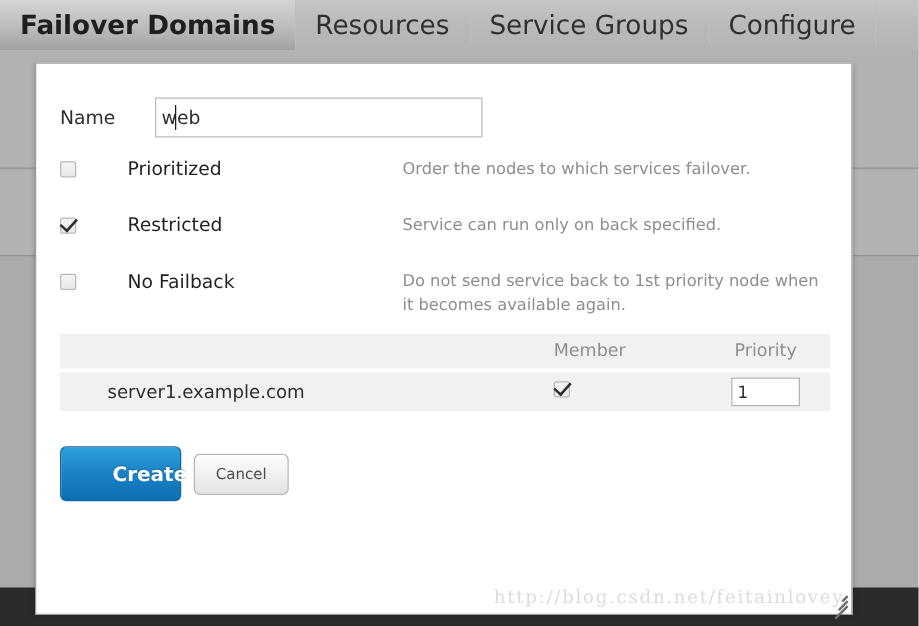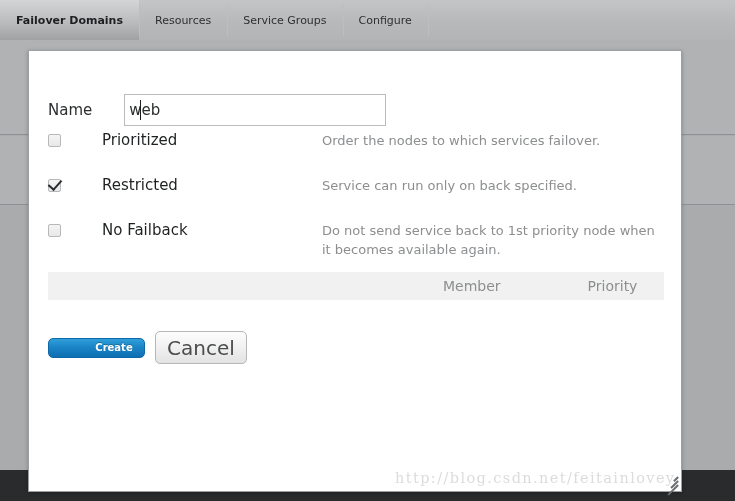--- a/index.html
+++ b/index.html
@@ -55,21 +55,21 @@
     width: 735px; height: 40px;
     background: linear-gradient(to bottom, #c3c5c7 0%, #b7b9bb 52%, #b2b4b6 100%);
     display: flex;
     align-items: stretch;
   }
   .tab {
     position: relative;
     display: flex;
     align-items: center;
     padding: 0 16px;
-    font-size: 11px;
+    font-size: 21px;
     color: #2e3031;
     white-space: nowrap;
     box-sizing: border-box;
   }
   .tab + .tab::before {
     content: "";
     position: absolute;
     left: 0;
     top: 4px;
     bottom: 4px;
@@ -124,21 +124,21 @@
   .dialog-body {
     position: relative;
     padding: 0 19px;
     box-sizing: border-box;
   }
 
   
   .name-row {
     display: flex;
     align-items: center;
-    margin-top: 43px;
+    margin-top: 27px;
   }
   .name-label {
     font-size: 15px;
     color: #2c2e2f;
     margin-right: 8px;
   }
   .name-input {
     width: 262px;
     height: 32px;
     border: 1px solid #b9bbbd;
@@ -156,21 +156,21 @@
     position: absolute;
     left: 40px;
     top: 6px;
     width: 1px;
     height: 20px;
     background: #1b1d1e;
   }
 
   
   .options {
-    margin-top: 5px;
+    margin-top: 16px;
   }
   .opt-row {
     display: flex;
     align-items: flex-start;
     min-height: 45px;
   }
   .opt-check-cell {
     width: 54px;
     flex: 0 0 54px;
     display: flex;
@@ -271,36 +271,36 @@
     gap: 10px;
   }
   .btn {
     font-family: "DejaVu Sans", "Liberation Sans", sans-serif;
     cursor: pointer;
     border-radius: 5px;
     box-sizing: border-box;
   }
   .btn-primary {
     width: 97px;
-    height: 20px;
+    height: 44px;
     border: 1px solid #0f68a8;
     background: linear-gradient(to bottom, #2f9fda 0%, #1a83c6 48%, #0d6fb2 100%);
     color: #ffffff;
-    font-size: 10px;
+    font-size: 16px;
     font-weight: bold;
     text-shadow: 0 -1px 0 rgba(0,0,0,0.25);
     padding-left: 41px;
   }
   .btn-secondary {
-    width: 92px;
+    width: 76px;
     height: 33px;
     border: 1px solid #b4b6b8;
     background: linear-gradient(to bottom, #fdfdfd 0%, #f0f0f0 52%, #e3e3e3 100%);
     color: #4a4c4d;
-    font-size: 20px;
+    font-size: 12px;
   }
 
   
   .watermark {
     position: absolute;
     left: 395px;
     top: 470px;
     font-family: "DejaVu Serif", "Liberation Serif", serif;
     font-size: 14.5px;
     letter-spacing: 1.4px;
@@ -401,20 +401,29 @@
       <div class="table">
 
         <div class="trow head">
           <div class="c-name"></div>
           <div class="c-member">Member</div>
           <div class="c-priority">Priority</div>
         </div>
 
         <div class="trow spacer"></div>
 
+        <div class="trow">
+          <div class="c-name">server1.example.com</div>
+          <div class="c-member">
+            <span class="cb checked"></span>
+          </div>
+          <div class="c-priority">
+            <input class="pri-input" type="text" value="1" style="">
+          </div>
+        </div>
 
         <div class="trow spacer"></div>
 
 
       </div>
 
       <div class="footer">
         <button class="btn btn-primary">Create</button>
         <button class="btn btn-secondary">Cancel</button>
       </div>

